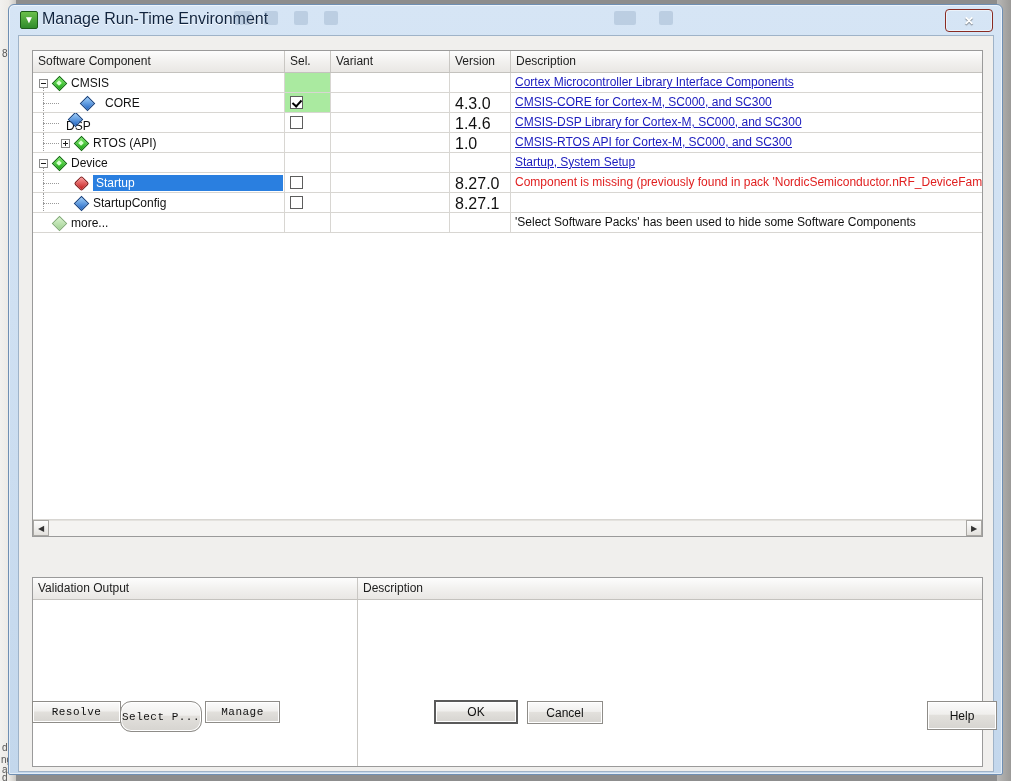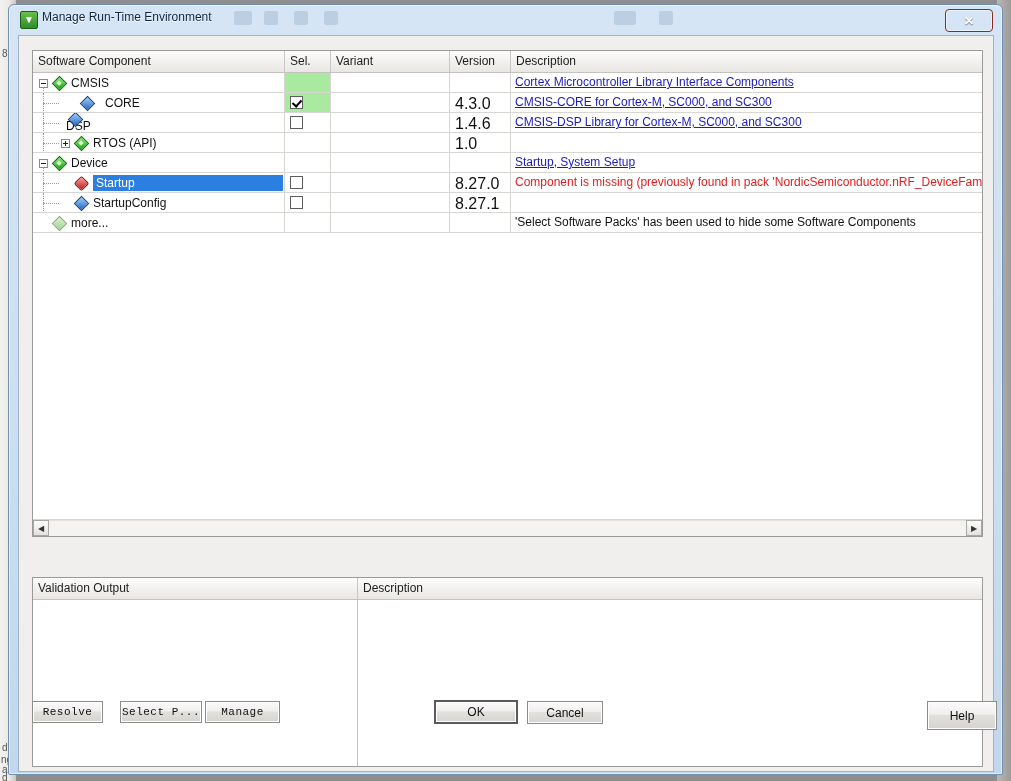--- a/index.html
+++ b/index.html
@@ -29,21 +29,21 @@
   }
   #titlebar{height:30px;position:relative;}
   #title-icon{
     position:absolute;left:11px;top:6px;width:16px;height:16px;
     background:linear-gradient(to bottom,#6abf4b,#2f8b2c);
     border:1px solid #1d5c1b;border-radius:2px;
     display:flex;align-items:center;justify-content:center;
     color:#ffffff;font-size:10px;font-weight:bold;line-height:1;
   }
   #title-text{
-    position:absolute;left:33px;top:5px;font-size:12px;color:#10243f;
+    position:absolute;left:33px;top:5px;font-size:16px;color:#10243f;
     text-shadow:0 1px 0 rgba(255,255,255,.85);white-space:nowrap;
   }
   #title-ghost{position:absolute;top:6px;height:14px;opacity:.18;background:#4a6c92;border-radius:2px;}
   #btn-close{
     position:absolute;right:9px;top:4px;width:46px;height:21px;
     border:1px solid #8a2b22;border-radius:4px;
     background:linear-gradient(to bottom,#f4okay 0,#e04b35 0%,#c4281a 48%,#de4b36 52%,#f08b72 100%);
     display:flex;align-items:center;justify-content:center;
     box-shadow:0 0 0 1px rgba(255,255,255,.5) inset;
     cursor:pointer;
@@ -249,20 +249,21 @@
                 <span style="width: 5px; display: inline-block;"></span>
                 <span class="ico green">
                   <span class="dia"></span>
                 </span>
                 <span class="tlabel">RTOS (API)</span>
               </div>
             </div>
             <div class="cell sel c-sel"></div>
             <div class="cell c-var" style="padding-top: 2px; padding-left: 5px; font-size: 12px;"></div>
             <div class="cell ver c-ver">1.0</div>
+            <div class="cell desc c-desc"><a class="desclink">CMSIS-RTOS API for Cortex-M, SC000, and SC300</a></div>
           </div>
           <div class="row">
             <div class="cell name c-name">
               <div class="dashline" style="left: 10px; top: 10px; height: 10px;"></div>
               <div class="tnode" style="left: 6px; align-items: center;">
                 <div class="expander"></div>
                 <span style="width: 5px; display: inline-block;"></span>
                 <span class="ico green">
                   <span class="dia"></span>
                 </span>
@@ -341,22 +342,22 @@
         <div class="hdr-cell" style="width:325px;">Validation Output</div>
         <div class="hdr-cell" style="flex:1;border-right:none;">Description</div>
       </div>
       <div id="val-body">
         <div id="val-left"></div>
         <div id="val-right"></div>
       </div>
     </div>
 
     <div id="bottom-bar">
-      <div class="btn mono" style="left:13px;top:-30px;width:71px;height:22px;">Resolve</div>
-      <div class="btn mono" style="left:101px;top:-30px;width:82px;height:22px;">Select P...</div>
+      <div class="btn mono" style="left:13px;top:-30px;width:89px;height:22px;">Resolve</div>
+      <div class="btn mono" style="left:101px;top:-30px;width:82px;height:31px;border-radius:11px;">Select P...</div>
       <div class="btn mono" style="left:186px;top:-30px;width:75px;height:22px;">Manage</div>
       <div class="btn default" style="left:415px;top:-31px;width:84px;height:24px;">OK</div>
       <div class="btn" style="left:508px;top:-30px;width:76px;height:23px;">Cancel</div>
       <div class="btn" style="left:908px;top:-30px;width:70px;height:29px;">Help</div>
     </div>
 
   </div>
 </div>
 
 </body></html>

